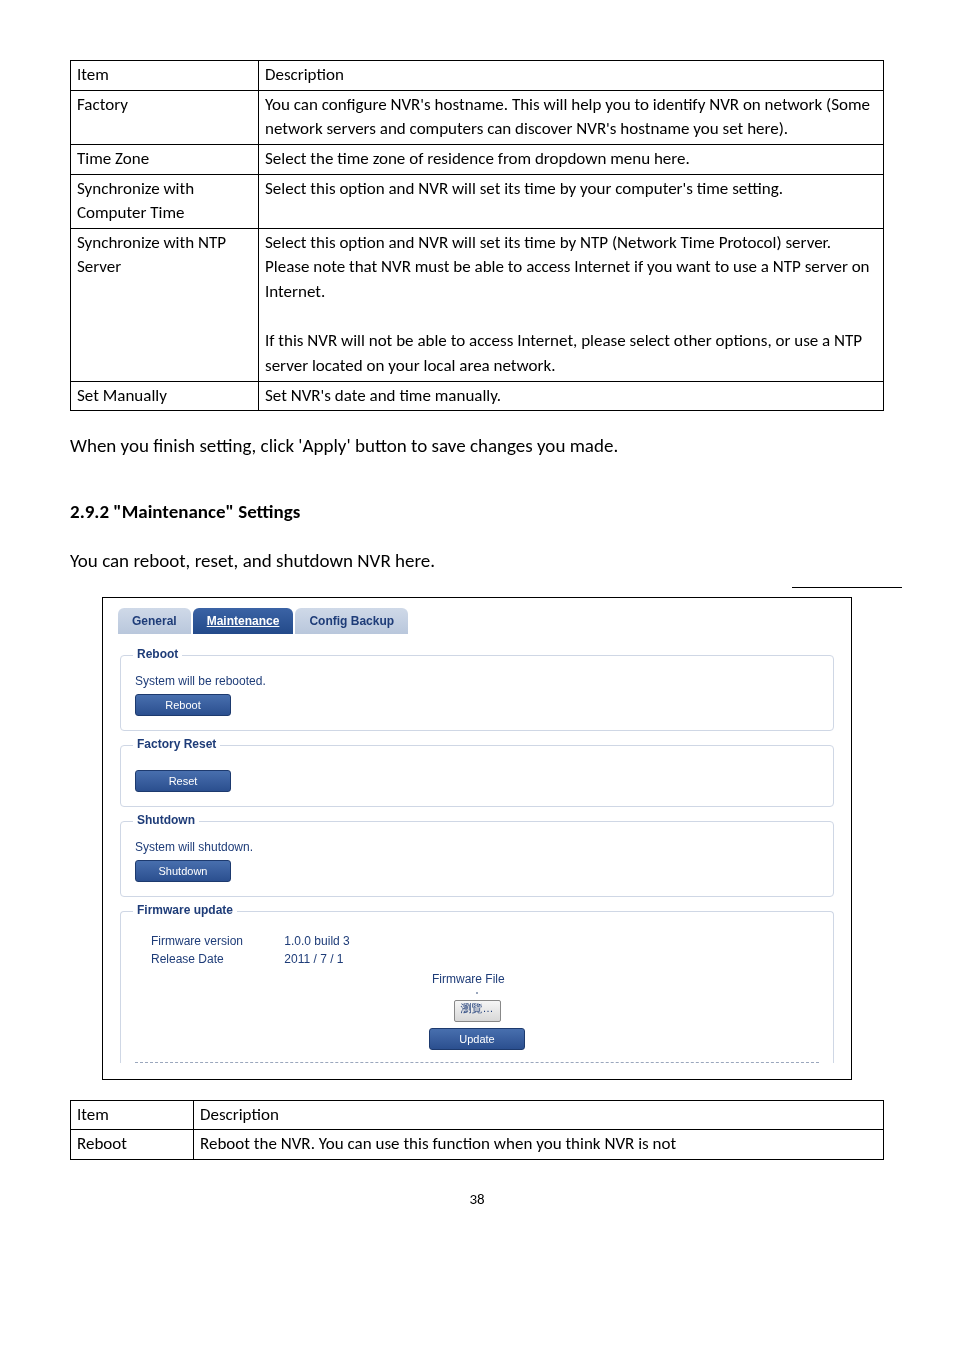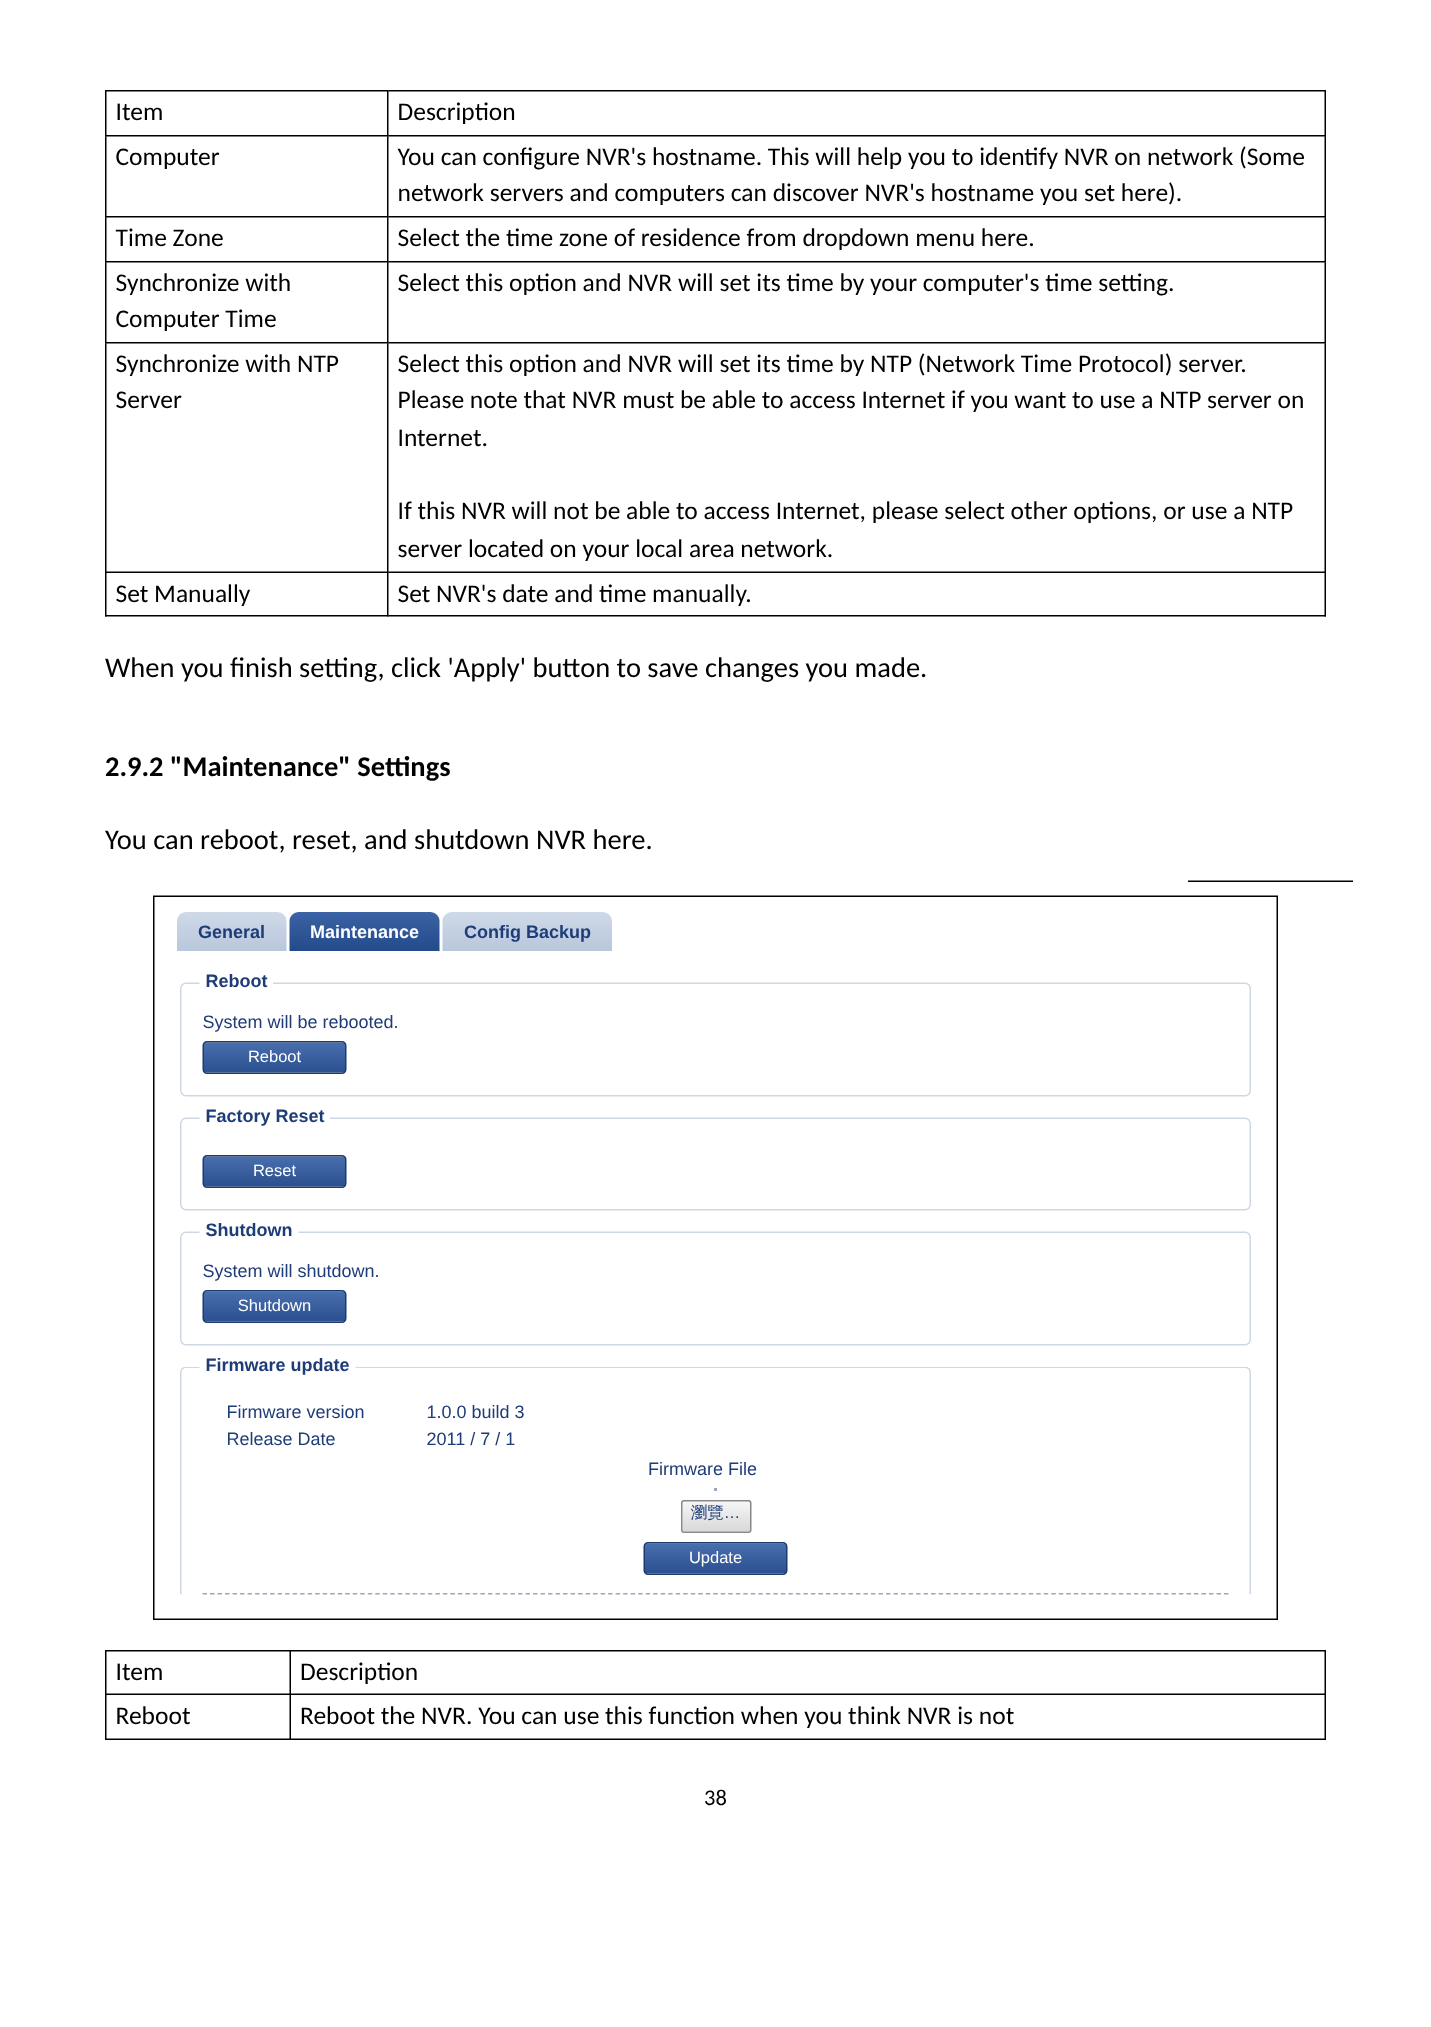--- a/index.html
+++ b/index.html
@@ -72,20 +72,21 @@
     border-top-left-radius: 6px;
     border-top-right-radius: 6px;
     margin-right: 2px;
   }
   .tab.inactive {
     background: linear-gradient(#cfd9e8, #b9c7dc);
   }
   .tab.active {
     background: linear-gradient(#3b63a5, #234a8a);
     color: #fff;
+    text-decoration: underline;
   }
   .tabbody {
     background: #fff;
     padding: 5px 2px 0 2px;
   }
   .group {
     border: 1px solid #cfd7e5;
     border-radius: 4px;
     padding: 18px 14px 14px 14px;
     margin: 14px 0 6px 0;
@@ -144,21 +145,21 @@
 </head>
 <body>
 
 <table class="doc-table">
   <tbody>
       <tr>
     <td class="col0">Item</td>
     <td>Description</td>
   </tr>
   <tr>
-    <td class="col0">Computer</td>
+    <td class="col0">Factory</td>
     <td>You can configure NVR's hostname. This will help you to identify NVR on network (Some network servers and computers can discover NVR's hostname you set here).</td>
   </tr>
   <tr>
     <td class="col0">Time Zone</td>
     <td>Select the time zone of residence from dropdown menu here.</td>
   </tr>
   <tr>
     <td class="col0">Synchronize with Computer Time</td>
     <td>Select this option and NVR will set its time by your computer's time setting.</td>
   </tr>

